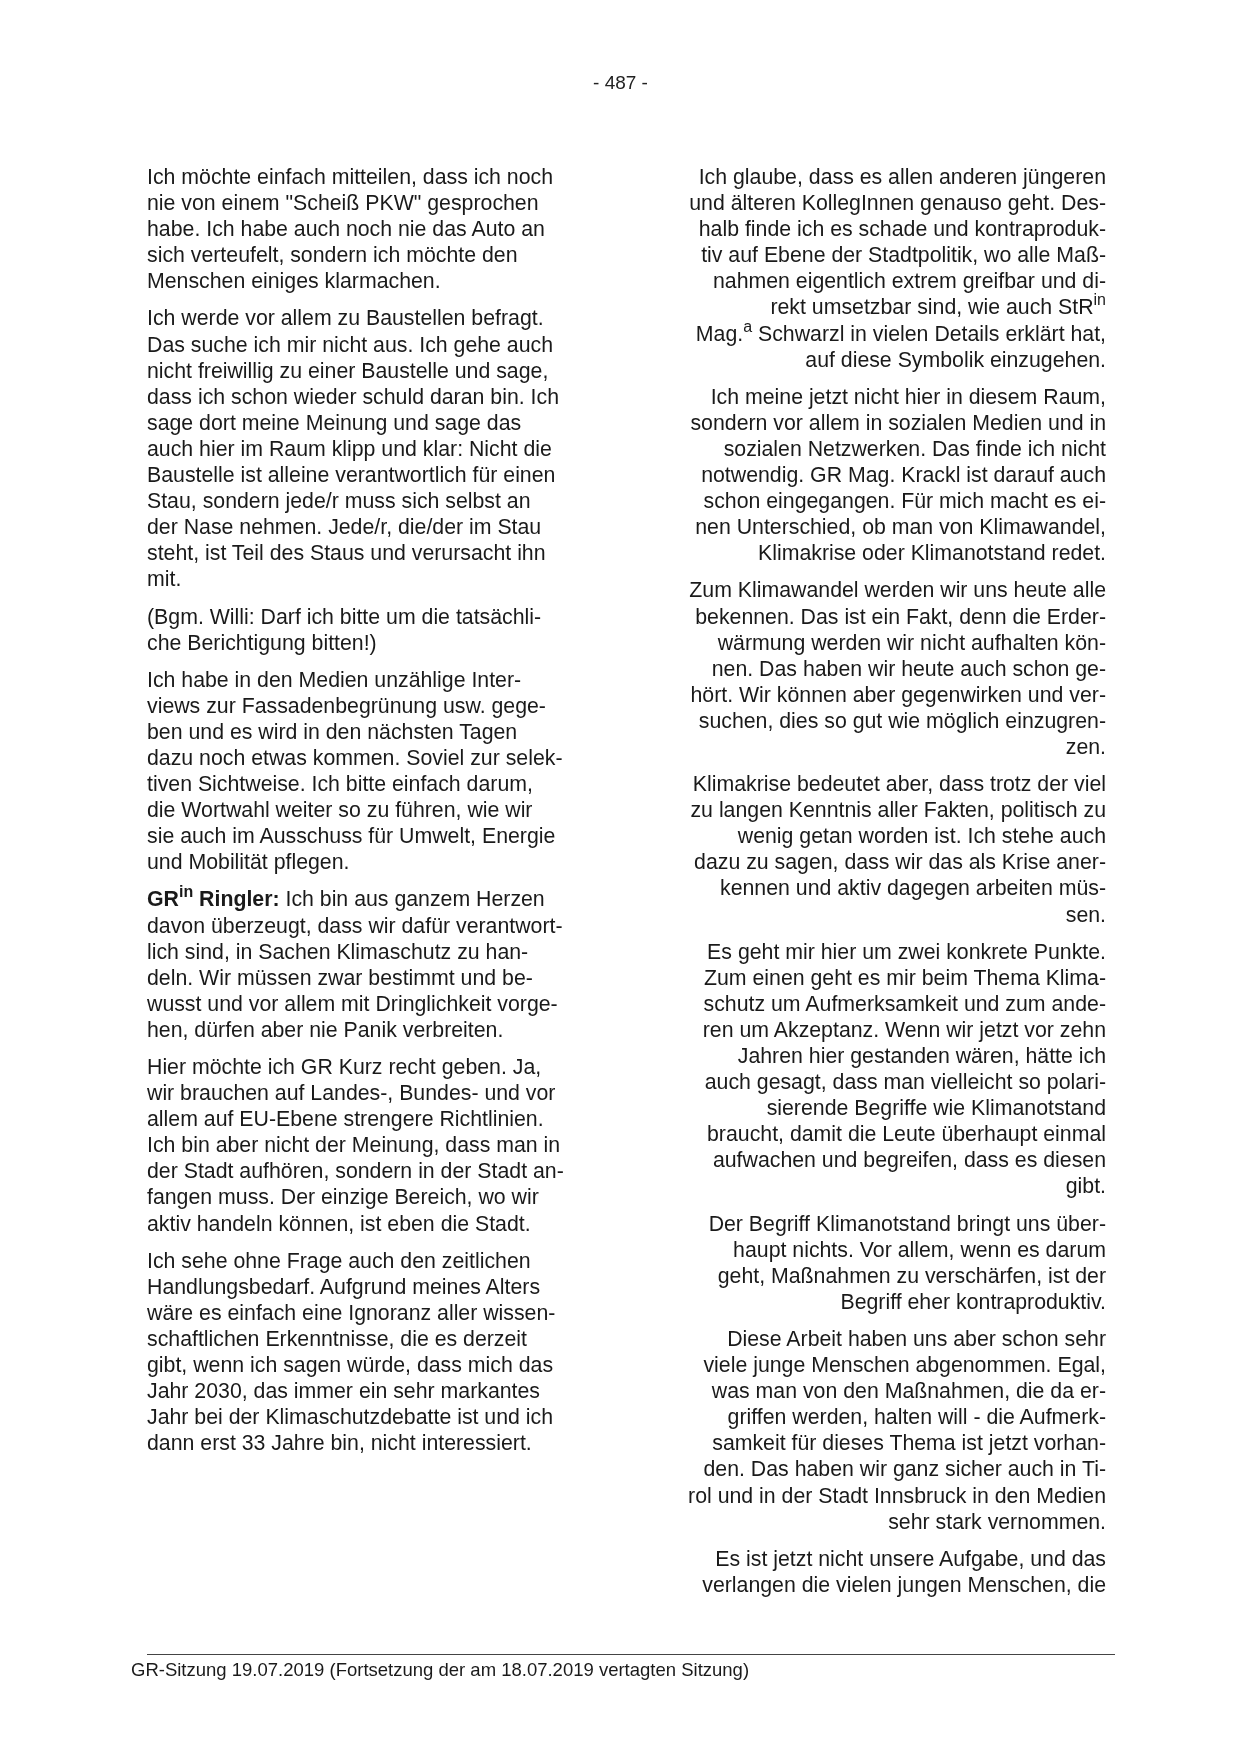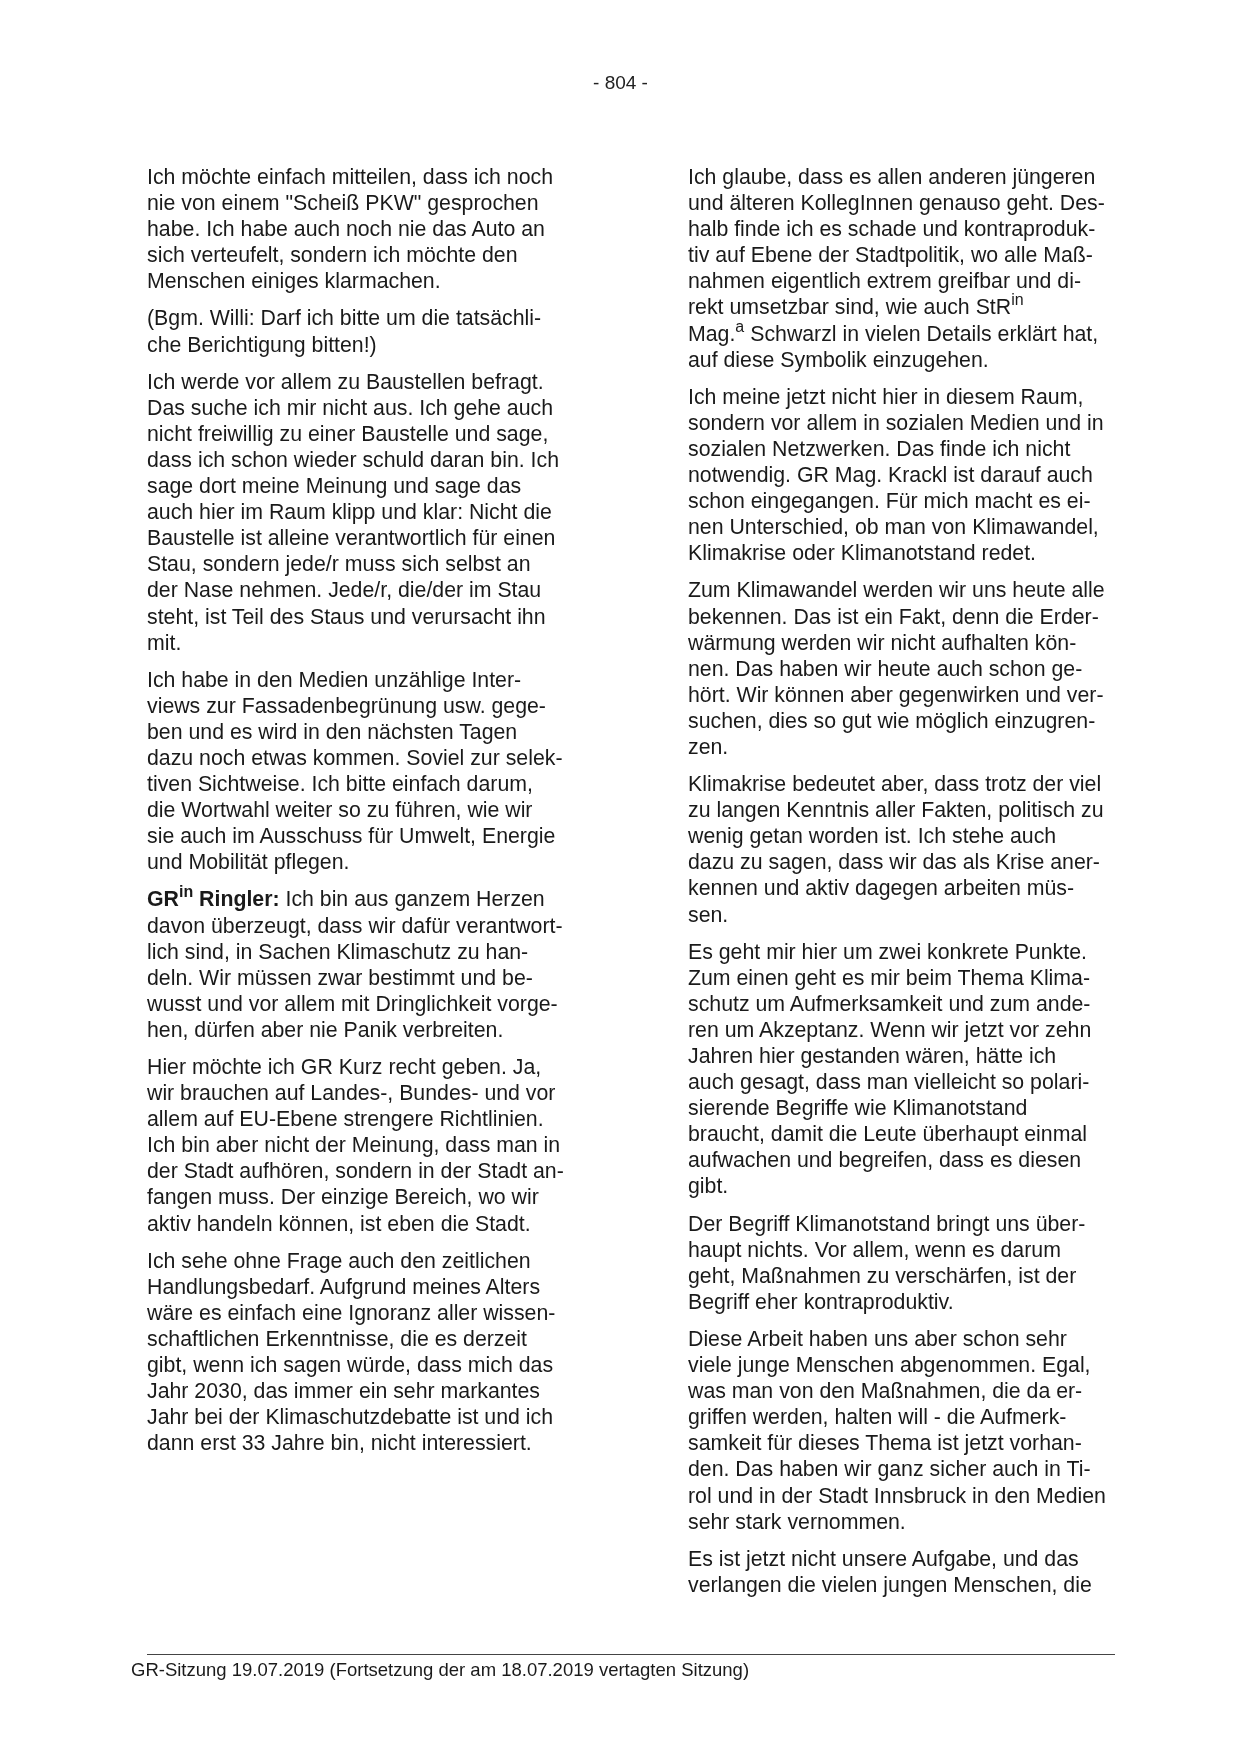--- a/index.html
+++ b/index.html
@@ -9,56 +9,56 @@
     }
     .page-number {
       position: absolute; top: 72px; left: 0; width: 1241px; text-align: center;
       font-size: 19px; color: #222;
     }
     .column {
       position: absolute; top: 148px; width: 450px;
       font-size: 21.3px; line-height: 26.1px; margin-top: 16px;
     }
     .col-left { left: 147px; }
-    .col-right { left: 688px; width: 448px; }
+    .col-right { left: 658px; width: 448px; text-align: right; }
     .para { margin: 0 0 11px 0; white-space: pre-line; }
     .speaker { font-weight: bold; }
     sup { font-size: 16px; line-height: 0; vertical-align: 9px; }
     .footer-rule {
       position: absolute; top: 1654px; left: 147px; width: 968px; height: 0;
       border-top: 1px solid #444;
     }
     .footer {
       position: absolute; top: 1659px; left: 131px; font-size: 18.5px; color: #1a1a1a;
     }
   </style>
 </head>
 <body>
 
-<div class="page-number">- 804 -</div>
+<div class="page-number">- 487 -</div>
 
 <div class="column col-left">
   <p class="para">Ich möchte einfach mitteilen, dass ich noch
 nie von einem "Scheiß PKW" gesprochen
 habe. Ich habe auch noch nie das Auto an
 sich verteufelt, sondern ich möchte den
 Menschen einiges klarmachen.</p>
-  <p class="para">(Bgm. Willi: Darf ich bitte um die tatsächli-
-che Berichtigung bitten!)</p>
   <p class="para">Ich werde vor allem zu Baustellen befragt.
 Das suche ich mir nicht aus. Ich gehe auch
 nicht freiwillig zu einer Baustelle und sage,
 dass ich schon wieder schuld daran bin. Ich
 sage dort meine Meinung und sage das
 auch hier im Raum klipp und klar: Nicht die
 Baustelle ist alleine verantwortlich für einen
 Stau, sondern jede/r muss sich selbst an
 der Nase nehmen. Jede/r, die/der im Stau
 steht, ist Teil des Staus und verursacht ihn
 mit.</p>
+  <p class="para">(Bgm. Willi: Darf ich bitte um die tatsächli-
+che Berichtigung bitten!)</p>
   <p class="para">Ich habe in den Medien unzählige Inter-
 views zur Fassadenbegrünung usw. gege-
 ben und es wird in den nächsten Tagen
 dazu noch etwas kommen. Soviel zur selek-
 tiven Sichtweise. Ich bitte einfach darum,
 die Wortwahl weiter so zu führen, wie wir
 sie auch im Ausschuss für Umwelt, Energie
 und Mobilität pflegen.</p>
   <p class="para"><span class="speaker"><span>GR</span><sup>in</sup><span> Ringler:</span></span><span> Ich bin aus ganzem Herzen
 davon überzeugt, dass wir dafür verantwort-

